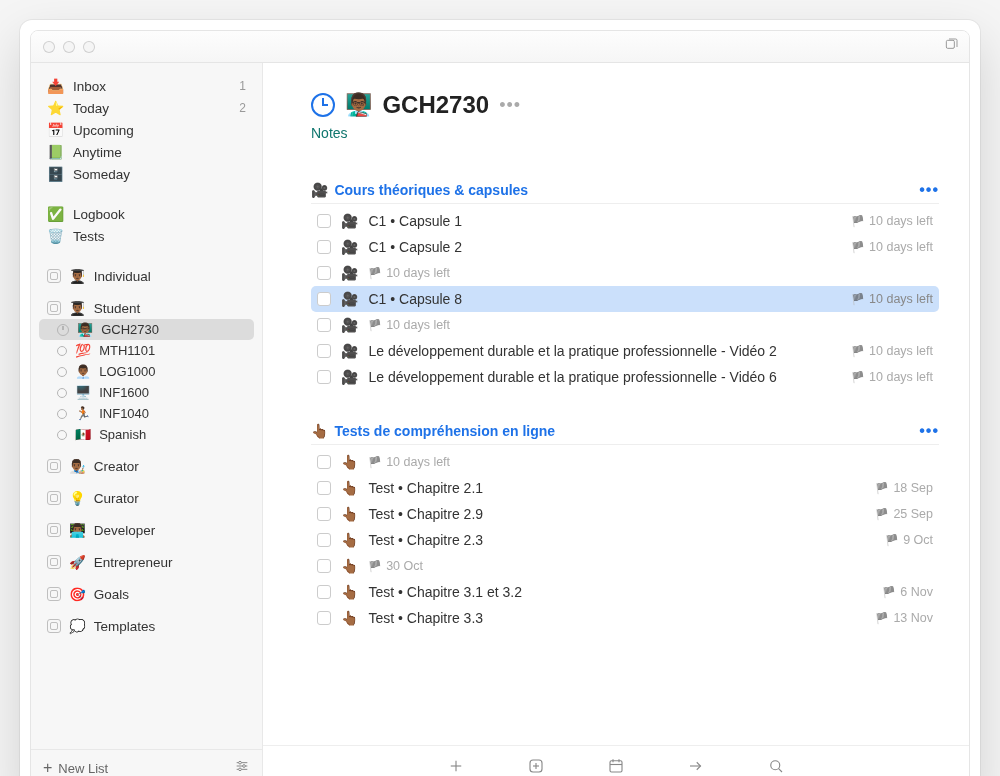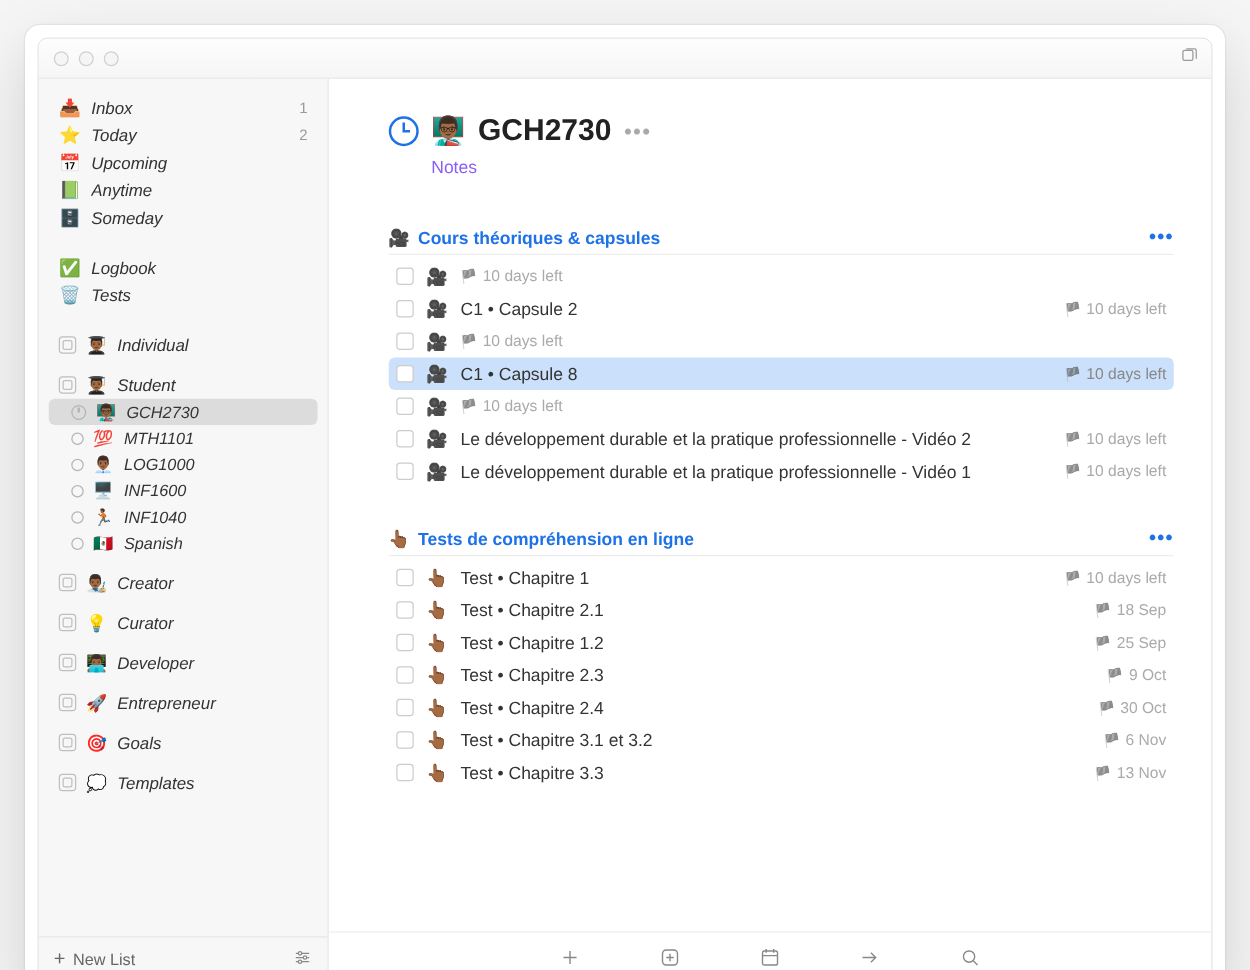--- a/index.html
+++ b/index.html
@@ -100,21 +100,21 @@
       position: relative;
       flex-shrink: 0;
     }
     .sidebar-item .sub-clock::after {
       content: '';
       position: absolute;
       top: 1px; left: 4px;
       width: 1.5px; height: 4px;
       background: #b5b5b5;
     }
-    .sidebar-item .label { flex: 1; white-space: nowrap; overflow: hidden; text-overflow: ellipsis; font-style: italic; }
+    .sidebar-item .label { flex: 1; white-space: nowrap; overflow: hidden; text-overflow: ellipsis; }
     .sidebar-item .count { color: #999; font-size: 12px; }
     .area-icon {
       width: 14px; height: 14px;
       border: 1.5px solid #bfbfbf;
       border-radius: 3px;
       position: relative;
       flex-shrink: 0;
     }
     .area-icon::after {
       content: '';
@@ -172,23 +172,22 @@
       background:#1e72e8;
       top:9px; left:9px;
     }
     .project-title {
       font-size: 24px;
       font-weight: 700;
       color: #222;
     }
     .project-menu { color: #aaa; font-size: 18px; letter-spacing: 1px; }
     .notes-placeholder {
-      color: #8b5cf6;
+      color: #0f766e;
       font-size: 14px;
-      margin-left: 34px;
       margin-bottom: 36px;
     }
     .heading-row {
       display: flex;
       align-items: center;
       justify-content: space-between;
       padding: 4px 0;
       border-bottom: 1px solid #eee;
       margin-bottom: 4px;
     }
@@ -414,20 +413,21 @@
                   <div class="heading-title">
                     <span>🎥</span>
                     <span>Cours théoriques &amp; capsules</span>
                   </div>
     <div class="heading-menu">•••</div>
                 </div>
                 <div class="task-list">
                   <div class="task">
                     <span class="checkbox"></span>
       <span class="emoji">🎥</span>
+      <span class="title">C1 • Capsule 1</span>
       <span class="deadline"><span class="flag-icon">🏴</span>10 days left</span>
                   </div>
                   <div class="task">
                     <span class="checkbox"></span>
       <span class="emoji">🎥</span>
       <span class="title">C1 • Capsule 2</span>
       <span class="deadline"><span class="flag-icon">🏴</span>10 days left</span>
                   </div>
                   <div class="task">
                     <span class="checkbox"></span>
@@ -447,60 +447,58 @@
                   </div>
                   <div class="task">
                     <span class="checkbox"></span>
       <span class="emoji">🎥</span>
       <span class="title">Le développement durable et la pratique professionnelle - Vidéo 2</span>
       <span class="deadline"><span class="flag-icon">🏴</span>10 days left</span>
                   </div>
                   <div class="task">
                     <span class="checkbox"></span>
       <span class="emoji">🎥</span>
-      <span class="title">Le développement durable et la pratique professionnelle - Vidéo 1</span>
+      <span class="title">Le développement durable et la pratique professionnelle - Vidéo 6</span>
       <span class="deadline"><span class="flag-icon">🏴</span>10 days left</span>
                   </div>
                 </div>
                 <div class="heading-row">
                   <div class="heading-title">
                     <span>👆🏾</span>
                     <span>Tests de compréhension en ligne</span>
                   </div>
     <div class="heading-menu">•••</div>
                 </div>
                 <div class="task-list">
                   <div class="task">
                     <span class="checkbox"></span>
       <span class="emoji">👆🏾</span>
-      <span class="title">Test • Chapitre 1</span>
       <span class="deadline"><span class="flag-icon">🏴</span>10 days left</span>
                   </div>
                   <div class="task">
                     <span class="checkbox"></span>
       <span class="emoji">👆🏾</span>
       <span class="title">Test • Chapitre 2.1</span>
       <span class="deadline"><span class="flag-icon">🏴</span>18 Sep</span>
                   </div>
                   <div class="task">
                     <span class="checkbox"></span>
       <span class="emoji">👆🏾</span>
-      <span class="title">Test • Chapitre 1.2</span>
+      <span class="title">Test • Chapitre 2.9</span>
       <span class="deadline"><span class="flag-icon">🏴</span>25 Sep</span>
                   </div>
                   <div class="task">
                     <span class="checkbox"></span>
       <span class="emoji">👆🏾</span>
       <span class="title">Test • Chapitre 2.3</span>
       <span class="deadline"><span class="flag-icon">🏴</span>9 Oct</span>
                   </div>
                   <div class="task">
                     <span class="checkbox"></span>
       <span class="emoji">👆🏾</span>
-      <span class="title">Test • Chapitre 2.4</span>
       <span class="deadline"><span class="flag-icon">🏴</span>30 Oct</span>
                   </div>
                   <div class="task">
                     <span class="checkbox"></span>
       <span class="emoji">👆🏾</span>
       <span class="title">Test • Chapitre 3.1 et 3.2</span>
       <span class="deadline"><span class="flag-icon">🏴</span>6 Nov</span>
                   </div>
                   <div class="task">
                     <span class="checkbox"></span>

